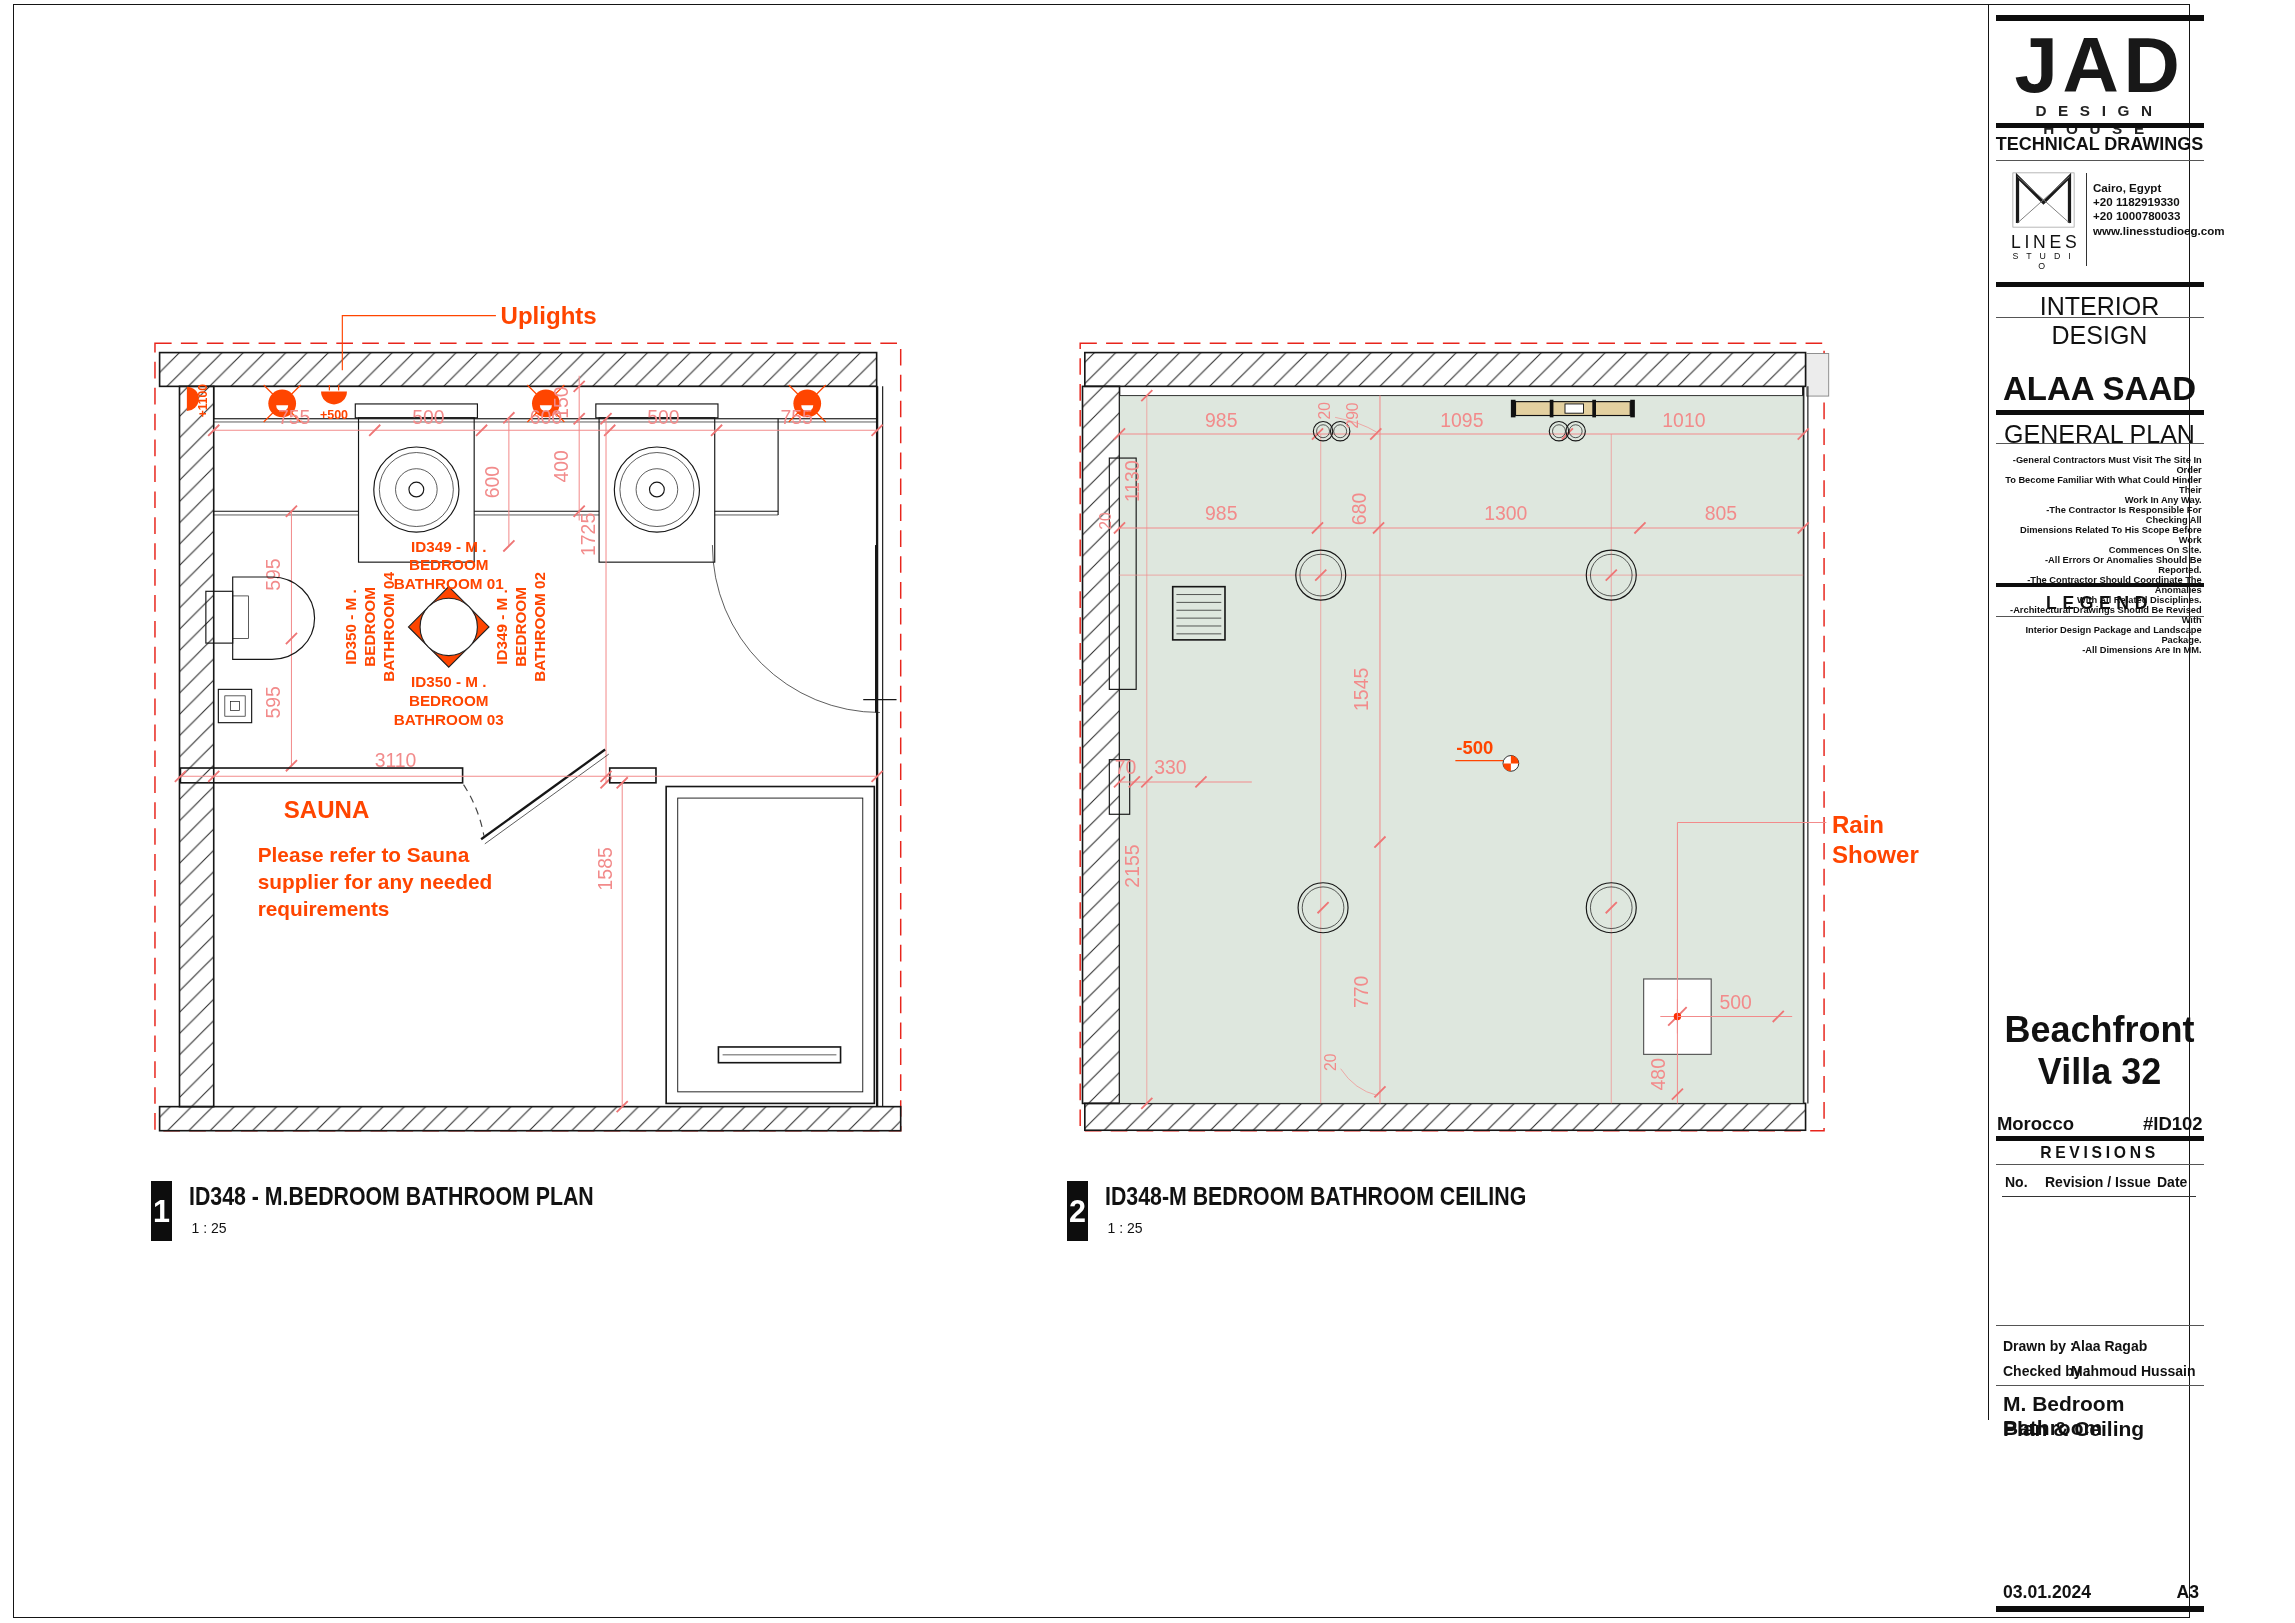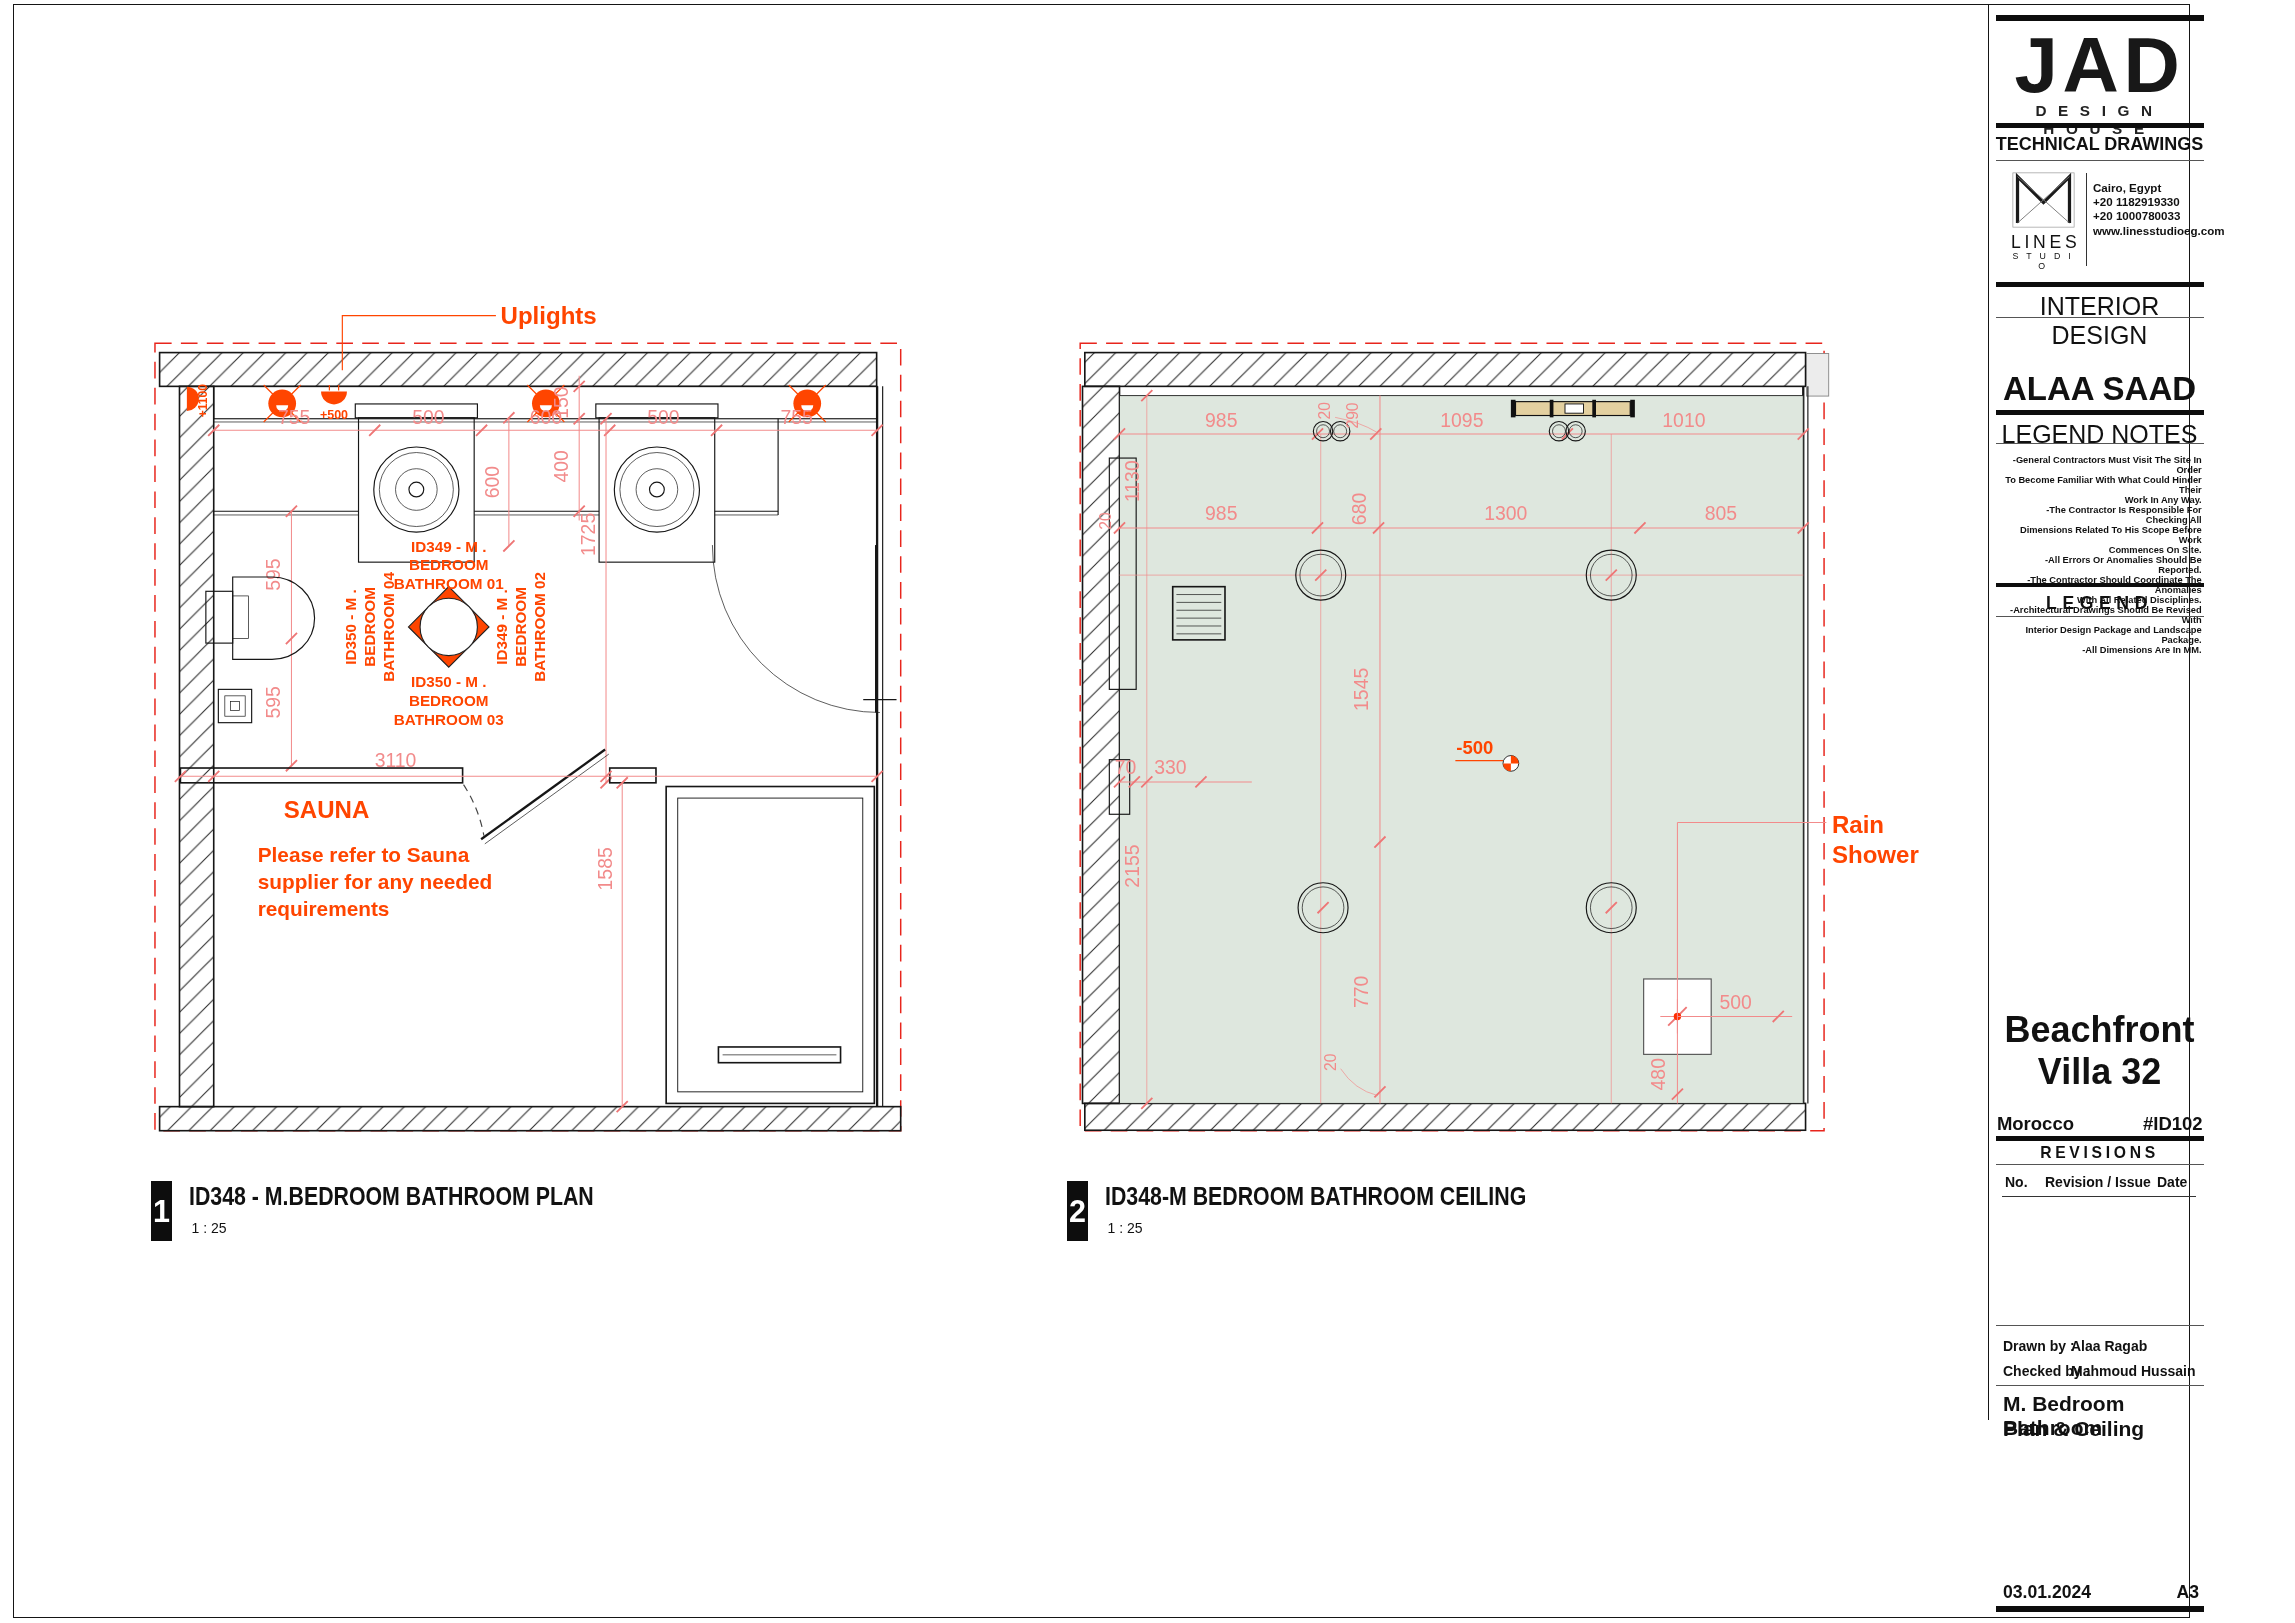--- a/index.html
+++ b/index.html
@@ -454,21 +454,21 @@
       <div style="position:relative;top:42px">+20 1000780033</div>
       <div style="position:relative;top:42px">www.linesstudioeg.com</div>
     </div>
 
     <div class="bar" style="top:278px"></div>
     <div class="ctr h2" style="top:288px">INTERIOR DESIGN</div>
     <div class="thin" style="top:313px"></div>
 
     <div class="ctr" style="top:366px;font-size:33px;font-weight:700">ALAA SAAD</div>
     <div class="bar" style="top:406px"></div>
-    <div class="ctr h2" style="top:416px">LEGEND NOTES</div>
+    <div class="ctr h2" style="top:416px">GENERAL PLAN</div>
     <div class="thin" style="top:439px"></div>
 
     <div class="notes" style="top:451px">
       <div>-General Contractors Must Visit The Site In Order</div>
       <div>To Become Familiar With What Could Hinder Their</div>
       <div>Work In Any Way.</div>
       <div>-The Contractor Is Responsible For Checking All</div>
       <div>Dimensions Related To His Scope Before Work</div>
       <div>Commences On Site.</div>
       <div>-All Errors Or Anomalies Should Be Reported.</div>

